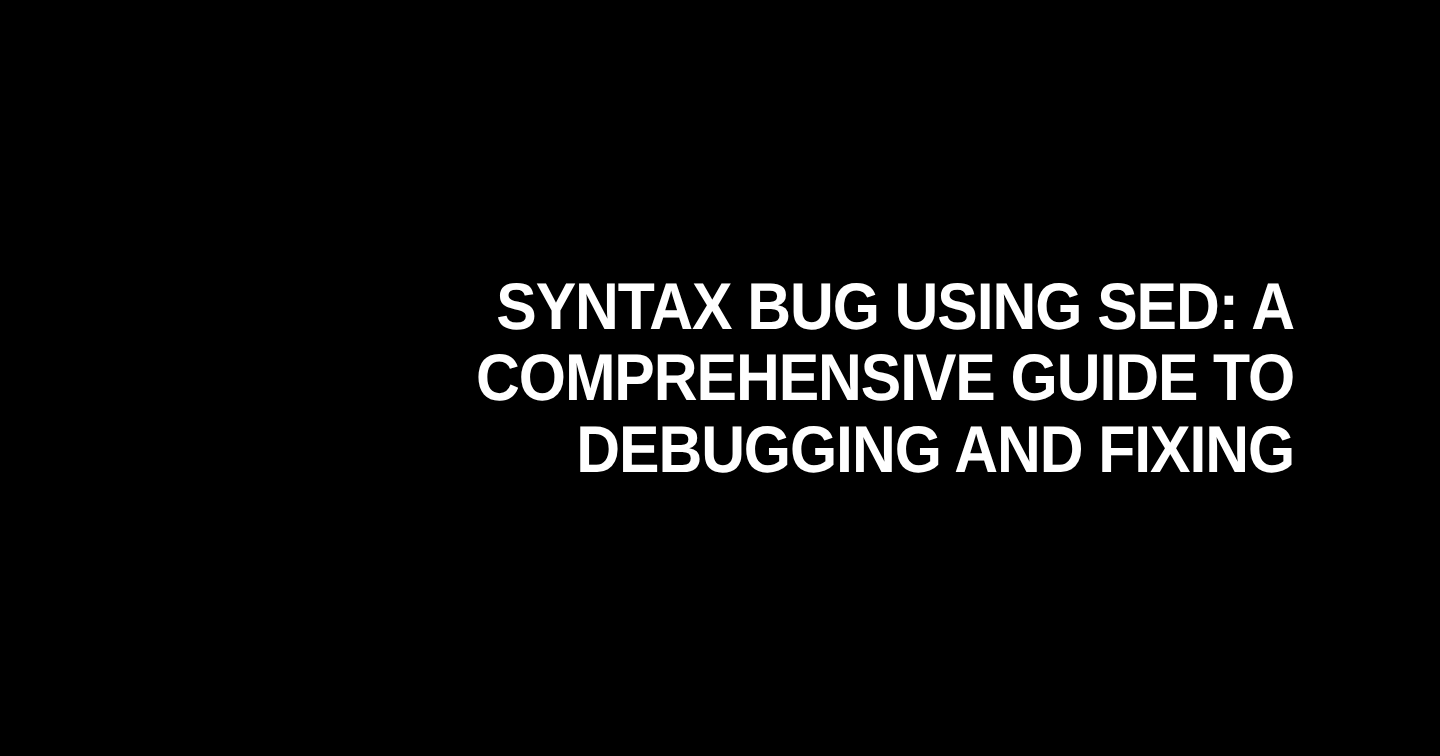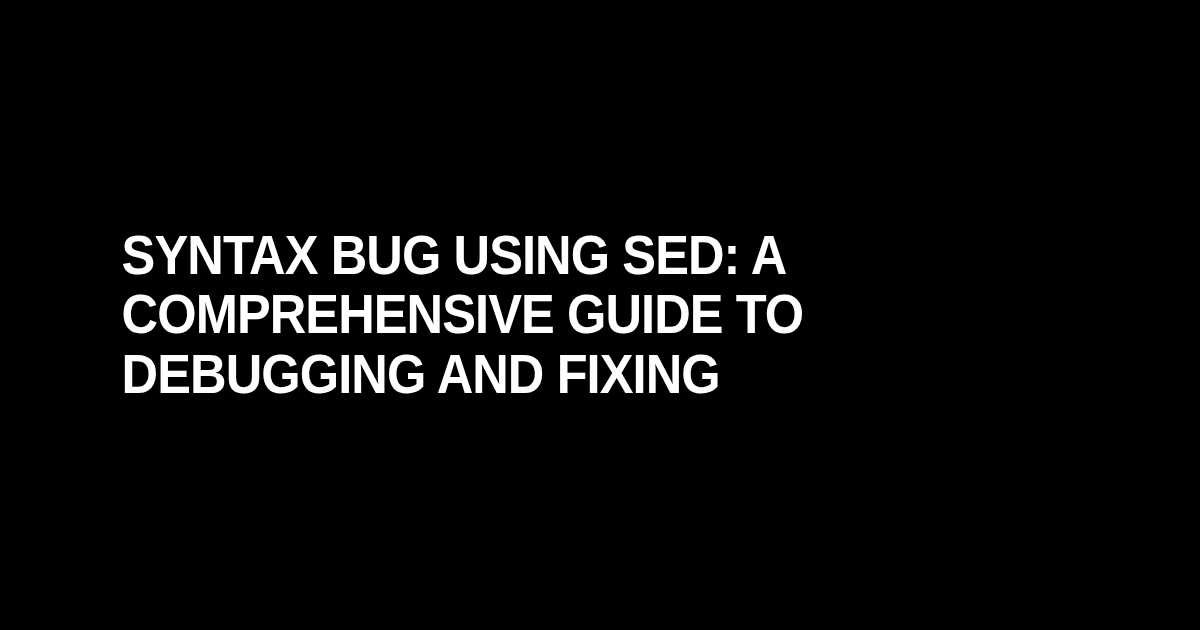--- a/index.html
+++ b/index.html
@@ -12,21 +12,21 @@
       height: 630px;
       background-color: #000000;
       display: flex;
       align-items: center;
       justify-content: center;
       overflow: hidden;
     }
     .title-container {
       width: 100%;
       padding: 0 80px;
-      text-align: left;
+      text-align: right;
       text-decoration: underline;
     }
     .title {
       color: #ffffff;
       font-family: 'Arial Black', 'Helvetica Neue', Helvetica, Arial, sans-serif;
       font-weight: 900;
       font-size: 55px;
       line-height: 1.08;
       letter-spacing: -1px;
       text-transform: uppercase;

